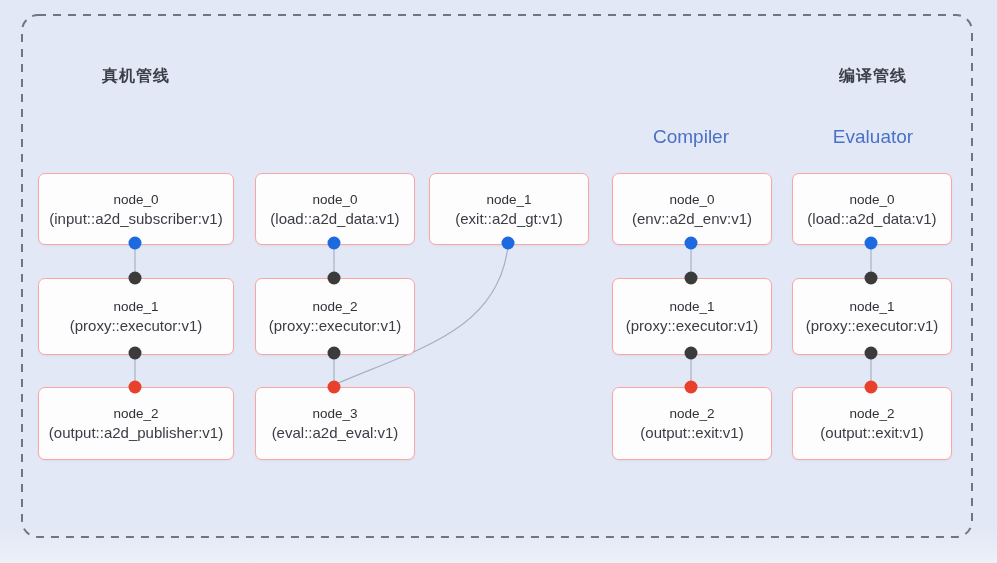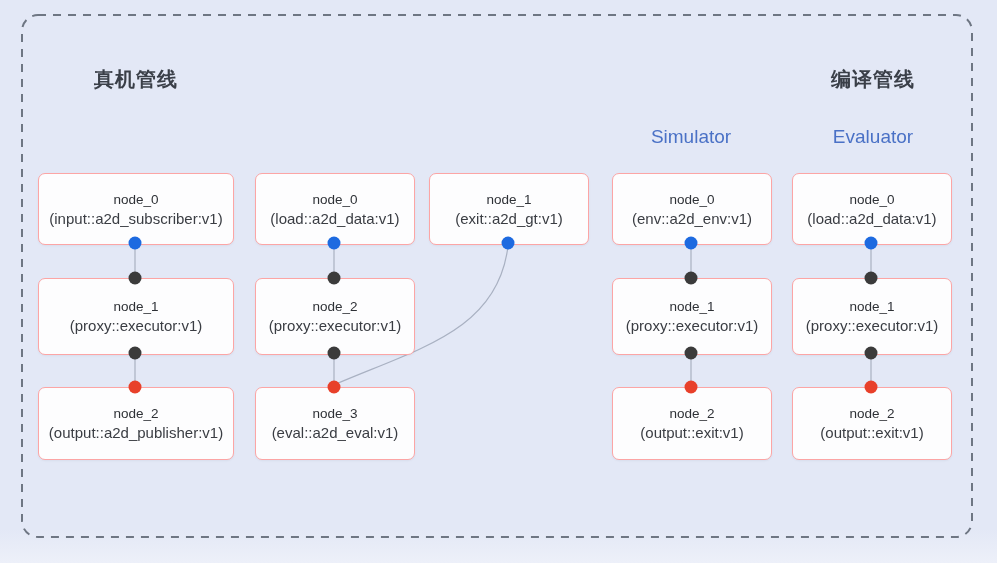--- a/index.html
+++ b/index.html
@@ -7,21 +7,21 @@
     width:997px;height:563px;
     font-family:"Liberation Sans","DejaVu Sans",sans-serif;
     background:linear-gradient(#e3e8f6 94%,#edf0f9);
     position:relative;overflow:hidden;
   }
   .stage{position:absolute;left:0;top:0;width:997px;height:563px;}
   svg.edges{position:absolute;left:0;top:0;width:997px;height:563px;}
 
   .hdr-cn{
     position:absolute;width:240px;text-align:center;
-    font-size:20px;font-weight:700;color:#3a3f48;letter-spacing:1px;
+    font-size:16px;font-weight:700;color:#3a3f48;letter-spacing:1px;
   }
   .hdr-en{
     position:absolute;width:240px;text-align:center;
     font-size:19px;color:#4a71c6;
   }
   .node-box{
     position:absolute;background:#fdfdfe;
     border:1px solid #fca5a5;border-radius:7px;
     box-shadow:0 1px 2px rgba(90,100,130,.08);
     display:flex;flex-direction:column;align-items:center;justify-content:center;
@@ -51,21 +51,21 @@
     <line x1="334" y1="353" x2="334" y2="387" stroke="#a9b1c2" stroke-width="1.2"></line>
     <line x1="691" y1="243" x2="691" y2="278" stroke="#a9b1c2" stroke-width="1.2"></line>
     <line x1="691" y1="353" x2="691" y2="387" stroke="#a9b1c2" stroke-width="1.2"></line>
     <line x1="871" y1="243" x2="871" y2="278" stroke="#a9b1c2" stroke-width="1.2"></line>
     <line x1="871" y1="353" x2="871" y2="387" stroke="#a9b1c2" stroke-width="1.2"></line>
 
     <path d="M508,246 C498,330 420,348 336,384" fill="none" stroke="#a9b1c2" stroke-width="1.2"></path>
   </svg>
 
   <div class="hdr-cn" style="left:16px;top:66px">真机管线</div>
-  <div class="hdr-en" style="left:571px;top:126px">Simulator</div>
+  <div class="hdr-en" style="left:571px;top:126px">Compiler</div>
   <div class="hdr-cn" style="left:753px;top:66px">编译管线</div>
   <div class="hdr-en" style="left:753px;top:126px">Evaluator</div>
 
   <div class="node-box" style="left:38px;top:173px;width:194px;height:70px">
     <span class="node-name">node_0</span>
     <span class="node-type">(input::a2d_subscriber:v1)</span>
   </div>
   <div class="node-box" style="left:38px;top:278px;width:194px;height:75px">
     <span class="node-name">node_1</span>
     <span class="node-type">(proxy::executor:v1)</span>

